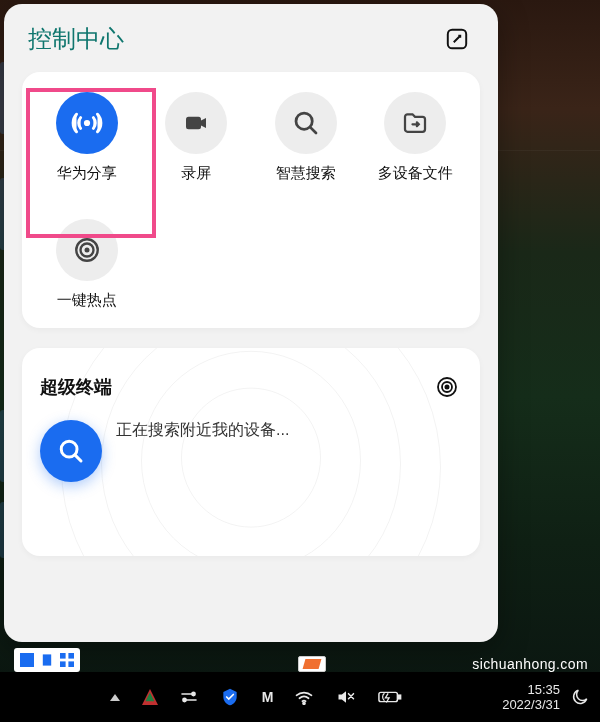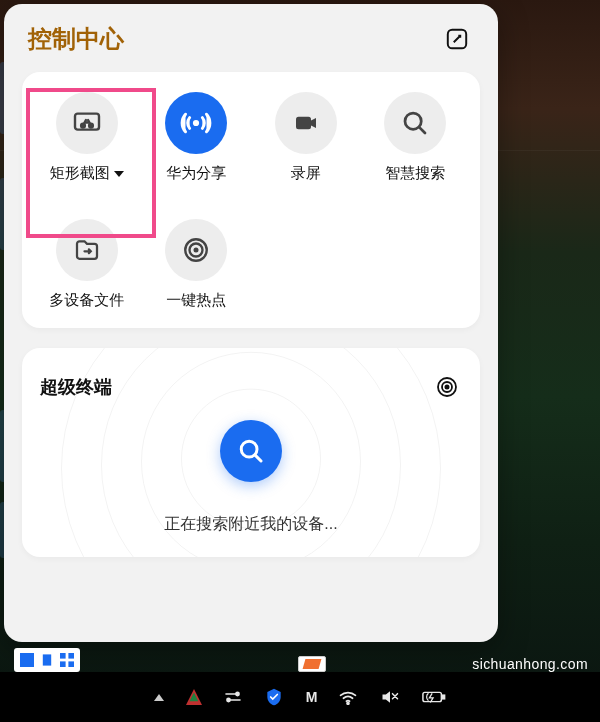--- a/index.html
+++ b/index.html
@@ -16,21 +16,21 @@
   }
   .panel {
     position: absolute; top: 4px; left: 4px;
     width: 494px; height: 638px;
     background: #f2f2f2;
     border-radius: 18px;
     padding: 18px 18px 18px 18px;
     box-shadow: 0 8px 30px rgba(0,0,0,0.35);
   }
   .header { display: flex; align-items: center; justify-content: space-between; margin-bottom: 16px; padding: 0 6px; }
-  .header h1 { font-size: 24px; font-weight: 700; color: #a16207; }
+  .header h1 { font-size: 24px; font-weight: 400; color: #0f766e; }
   .edit-btn { width: 34px; height: 34px; display:flex; align-items:center; justify-content:center; cursor:pointer; }
   .card {
     background: #fff; border-radius: 18px; padding: 20px 14px 18px 14px;
     box-shadow: 0 2px 6px rgba(0,0,0,0.04);
   }
   .grid { display: grid; grid-template-columns: repeat(4, 1fr); row-gap: 36px; column-gap: 8px; }
   .tile { display:flex; flex-direction:column; align-items:center; gap:10px; cursor:pointer; }
   .tile .circle {
     width: 62px; height: 62px; border-radius: 50%;
     background: #ededed; display:flex; align-items:center; justify-content:center;
@@ -44,21 +44,21 @@
     border-top:6px solid #111;
   }
   .highlight-box {
     position:absolute; border:4px solid #f04a8a; pointer-events:none;
     top:84px; left:22px; width:130px; height:150px;
   }
   .super-card { margin-top: 20px; padding: 24px 18px 22px 18px; position:relative; overflow:hidden; min-height: 208px;}
   .super-header { display:flex; align-items:center; justify-content:space-between; }
   .super-title { font-size: 18px; font-weight: 600; color:#111; }
   .super-icon { width:30px; height:30px; display:flex; align-items:center; justify-content:center; cursor:pointer;}
-  .super-body { display:flex; flex-direction:column; align-items:center; gap:32px; margin-top:18px; position:relative; z-index:2;}
+  .super-body { display:flex; flex-direction:row; align-items:flex-start; gap:14px; margin-top:18px; position:relative; z-index:2;}
   .search-circle {
     width: 62px; height:62px; border-radius:50%; background:#1a6cf0;
     display:flex; align-items:center; justify-content:center; cursor:pointer;
     box-shadow: 0 4px 14px rgba(26,108,240,0.35);
   }
   .ripple { position:absolute; border-radius:50%; border:1px solid rgba(0,0,0,0.05); top:50%; left:50%; transform:translate(-50%,-46%); z-index:1;}
   .r1{ width:140px;height:140px;} .r2{width:220px;height:220px;} .r3{width:300px;height:300px;} .r4{width:380px;height:380px;}
   .super-status { font-size: 16px; color:#333; }
   
   .taskbar {
@@ -98,34 +98,20 @@
       <svg width="26" height="26" viewBox="0 0 24 24" fill="none" stroke="#111" stroke-width="1.8">
         <rect x="3.5" y="3.5" width="17" height="17" rx="4"></rect>
         <path d="M9 15 L15 9 M13.2 9 H15 V10.8"></path>
       </svg>
     </div>
   </div>
 
   <div class="card">
     <div class="grid">
 
-      <div class="tile">
-        <div class="circle">
-          <svg width="32" height="32" viewBox="0 0 24 24" fill="none" stroke="#444" stroke-width="1.8" stroke-linecap="round">
-            <rect x="3" y="5" width="18" height="12" rx="2"></rect>
-            <circle cx="9" cy="14" r="1.4" fill="#444"></circle>
-            <circle cx="15" cy="14" r="1.4" fill="#444"></circle>
-            <path d="M9 14 L11.2 9.8 M15 14 L12.8 9.8 M10.3 11.6 L13.7 11.6"></path>
-          </svg>
-        </div>
-        <div class="label-row">
-          <span class="label">矩形截图</span>
-          <span class="caret"></span>
-        </div>
-      </div>
 
       <div class="tile active">
         <div class="circle">
           <svg width="34" height="34" viewBox="0 0 24 24" fill="none" stroke="#fff" stroke-width="2.1" stroke-linecap="round">
             <circle cx="12" cy="12" r="2.2" fill="#fff" stroke="none"></circle>
             <path d="M7.5 8.2 A6 6 0 0 0 7.5 15.8"></path>
             <path d="M16.5 8.2 A6 6 0 0 1 16.5 15.8"></path>
             <path d="M4.6 5.8 A9.2 9.2 0 0 0 4.6 18.2"></path>
             <path d="M19.4 5.8 A9.2 9.2 0 0 1 19.4 18.2"></path>
           </svg>
@@ -271,13 +257,24 @@
     <span class="sys-ico">
       <svg width="24" height="16" viewBox="0 0 26 16" fill="none" stroke="#e8e8e8" stroke-width="1.6">
         <rect x="1" y="3" width="20" height="10" rx="2"></rect>
           <rect x="22" y="6" width="2.5" height="4" fill="#e8e8e8"></rect>
         <path d="M11 4l-3 5h4l-3 5" stroke="#e8e8e8" stroke-width="1.4"></path>
         <path d="M7 4 a5 5 0 0 0 0 8" stroke-width="1.3"></path>
       </svg>
     </span>
   </div>
 
+  <div class="tray-right">
+    <div class="clock">
+      <span>15:35</span>
+      <span>2022/3/31</span>
+    </div>
+    <span class="sys-ico">
+      <svg width="20" height="20" viewBox="0 0 24 24" fill="none" stroke="#e8e8e8" stroke-width="1.8" stroke-linecap="round">
+        <path d="M20 14 A8 8 0 1 1 10 4 A6 6 0 0 0 20 14 Z"></path>
+      </svg>
+    </span>
+  </div>
 </div>
 
 </body></html>

